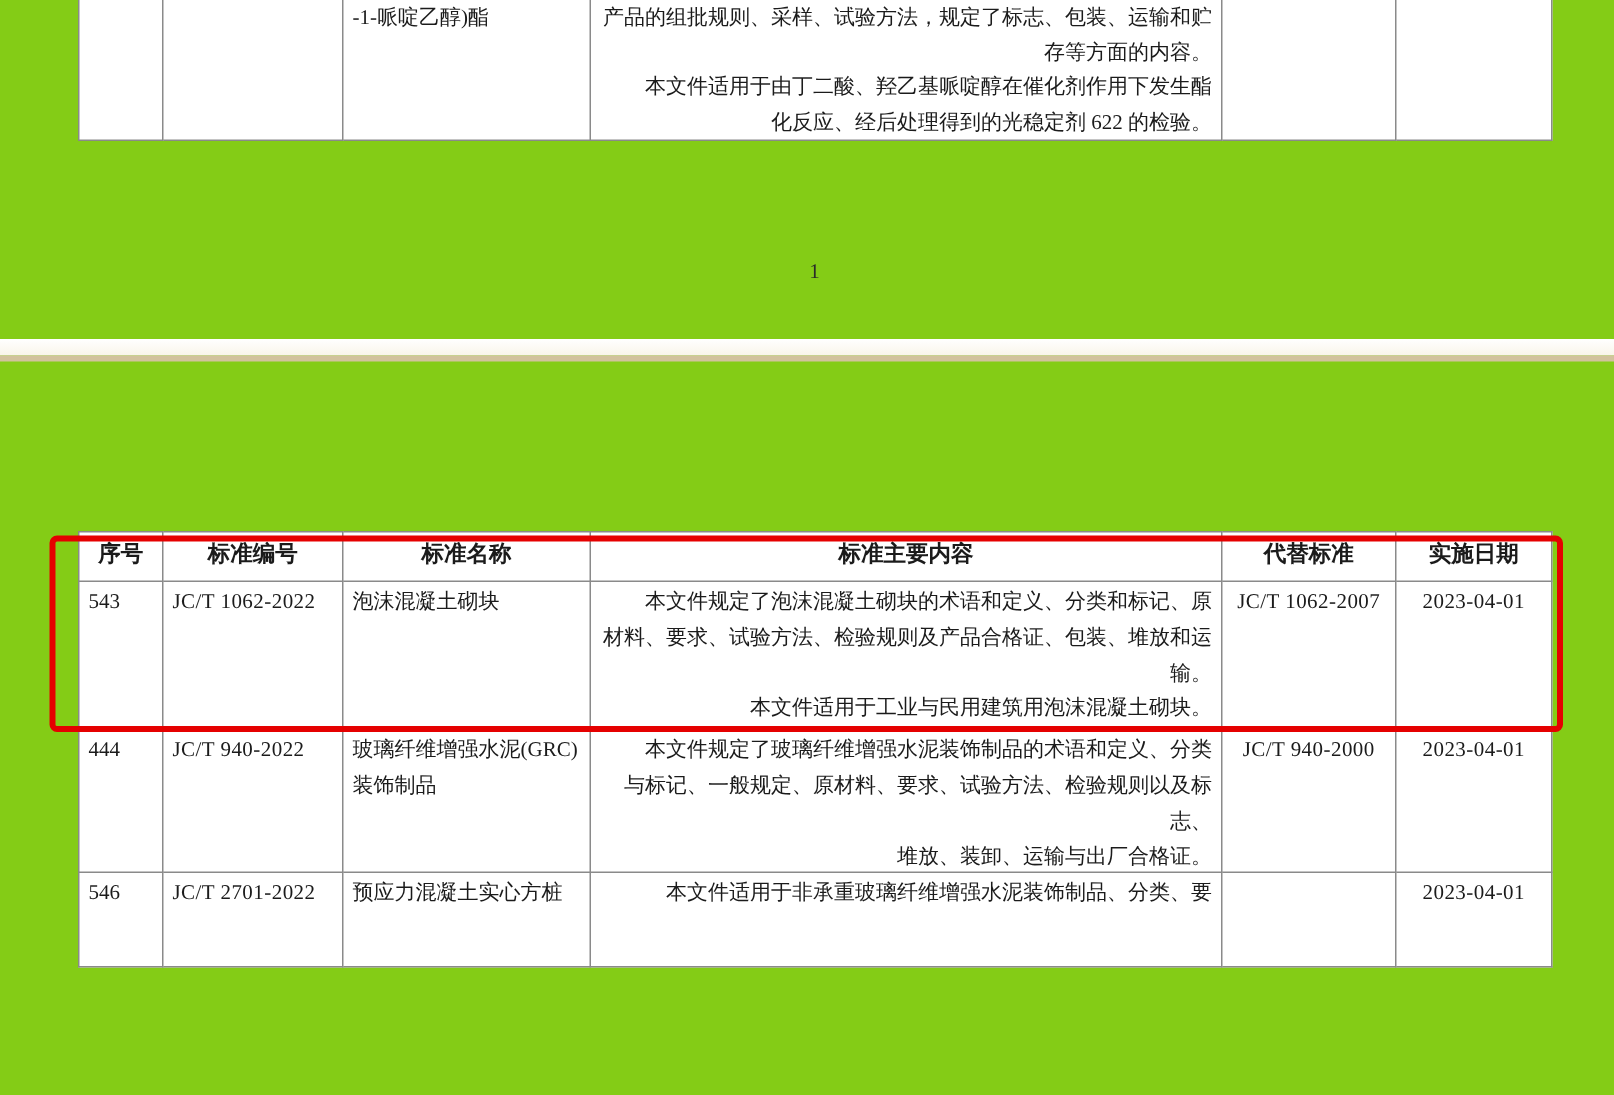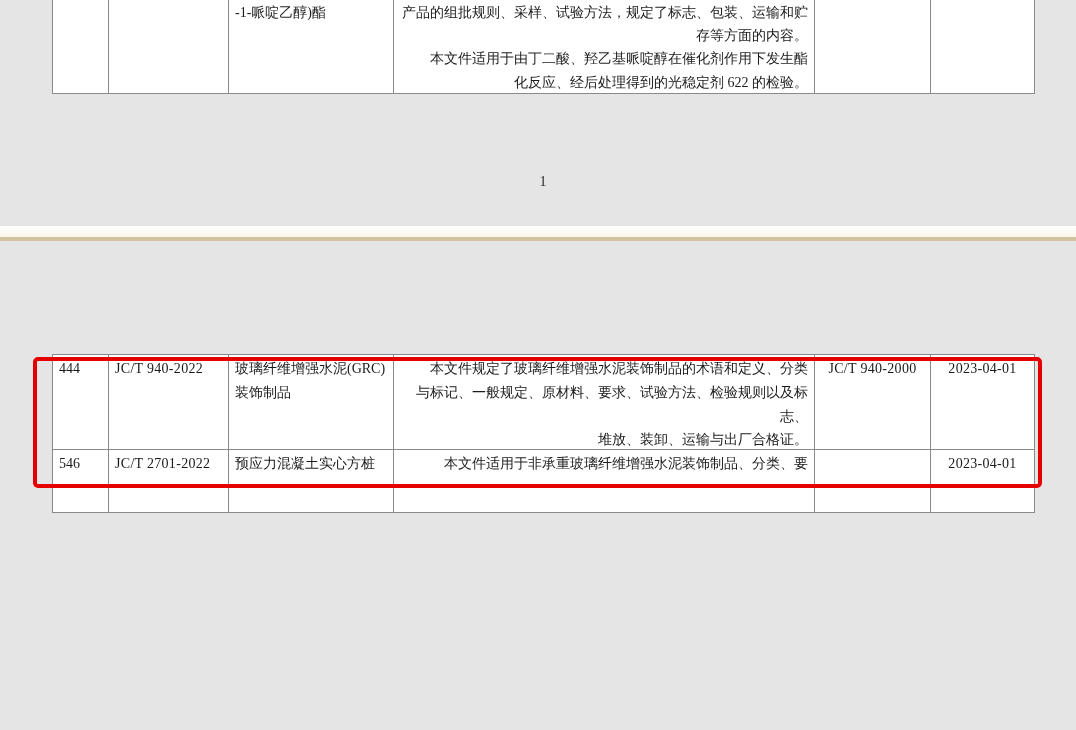--- a/index.html
+++ b/index.html
@@ -1,17 +1,17 @@
 <!DOCTYPE html>
 <html><head>
 <meta charset="utf-8">
 <style>
   html,body{margin:0;padding:0;background:#ffffff;}
   .viewport{
-    position:relative;width:1076px;height:730px;overflow:hidden;background:#e5e5e5;
+    position:relative;width:1076px;height:730px;overflow:hidden;background:#84cc16;
     font-family:"Liberation Serif","DejaVu Serif",serif;color:#1b1b1b;
   }
   table.stdtable{
     border-collapse:collapse;table-layout:fixed;position:absolute;left:52px;background:#ffffff;
   }
   .stdtable td,.stdtable th{
     border:1px solid #8a8a8a;vertical-align:top;padding:2px 6px 0 6px;
     font-size:14px;line-height:23.8px;overflow:hidden;
   }
   .stdtable th{
@@ -90,20 +90,43 @@
     <table class="stdtable p2">
       <colgroup>
         <col style="width:56px">
           <col style="width:120px">
           <col style="width:165px">
         <col style="width:421px">
           <col style="width:116px">
           <col style="width:104px">
       </colgroup>
       <tbody>
+          <tr>
+        <th>序号</th>
+        <th>标准编号</th>
+        <th>标准名称</th>
+        <th>标准主要内容</th>
+        <th>代替标准</th>
+        <th>实施日期</th>
+      </tr>
+      <tr class="r543">
+        <td class="c-seq">543</td>
+        <td class="c-code">JC/T 1062-2022</td>
+        <td>
+              <div class="clip prewrap">泡沫混凝土砌块</div>
+            </td>
+        <td class="c-content">
+              <div class="clip prewrap">　　本文件规定了泡沫混凝土砌块的术语和定义、分类和标记、原
+材料、要求、试验方法、检验规则及产品合格证、包装、堆放和运
+输。
+　　本文件适用于工业与民用建筑用泡沫混凝土砌块。</div>
+            </td>
+        <td class="c-rep">JC/T 1062-2007</td>
+        <td class="c-date">2023-04-01</td>
+      </tr>
       <tr class="r544">
         <td class="c-seq">444</td>
         <td class="c-code">JC/T 940-2022</td>
         <td>
               <div class="clip prewrap">玻璃纤维增强水泥(GRC)
 装饰制品</div>
             </td>
         <td class="c-content">
               <div class="clip prewrap">　　本文件规定了玻璃纤维增强水泥装饰制品的术语和定义、分类
 与标记、一般规定、原材料、要求、试验方法、检验规则以及标志、

